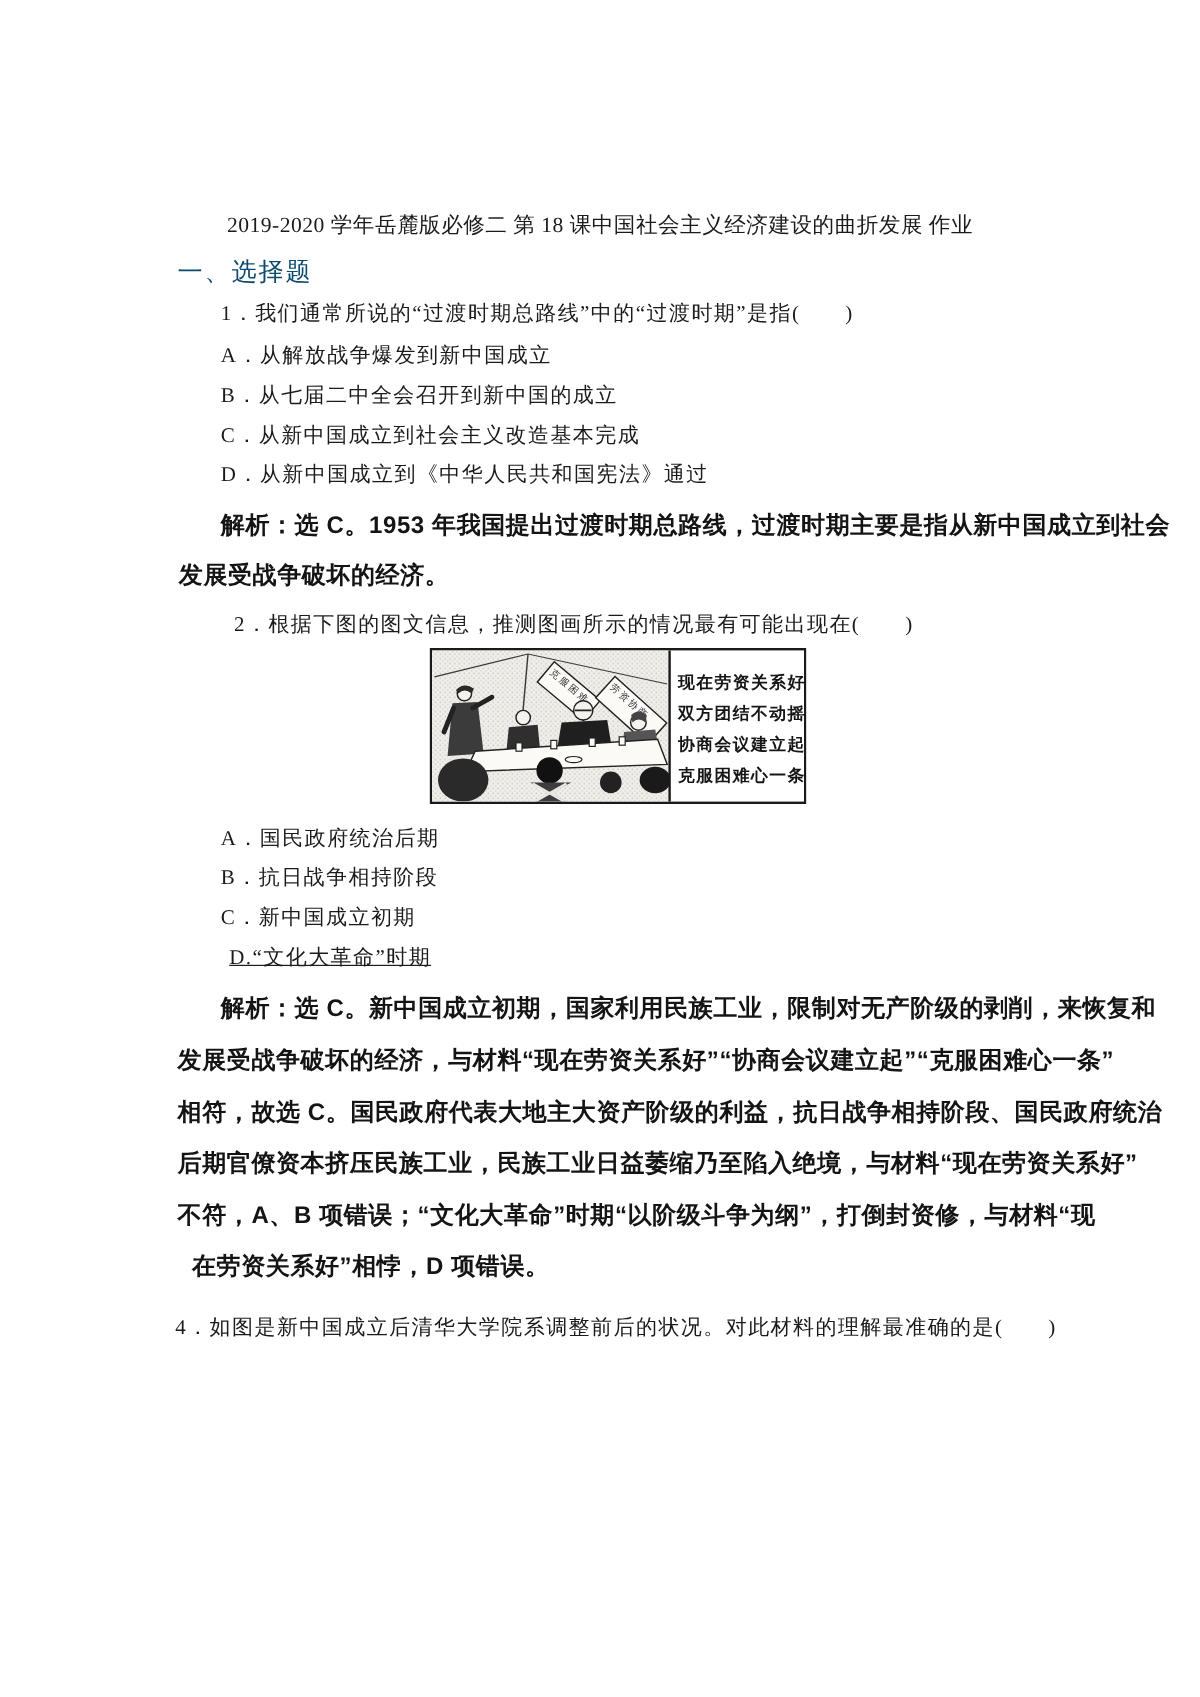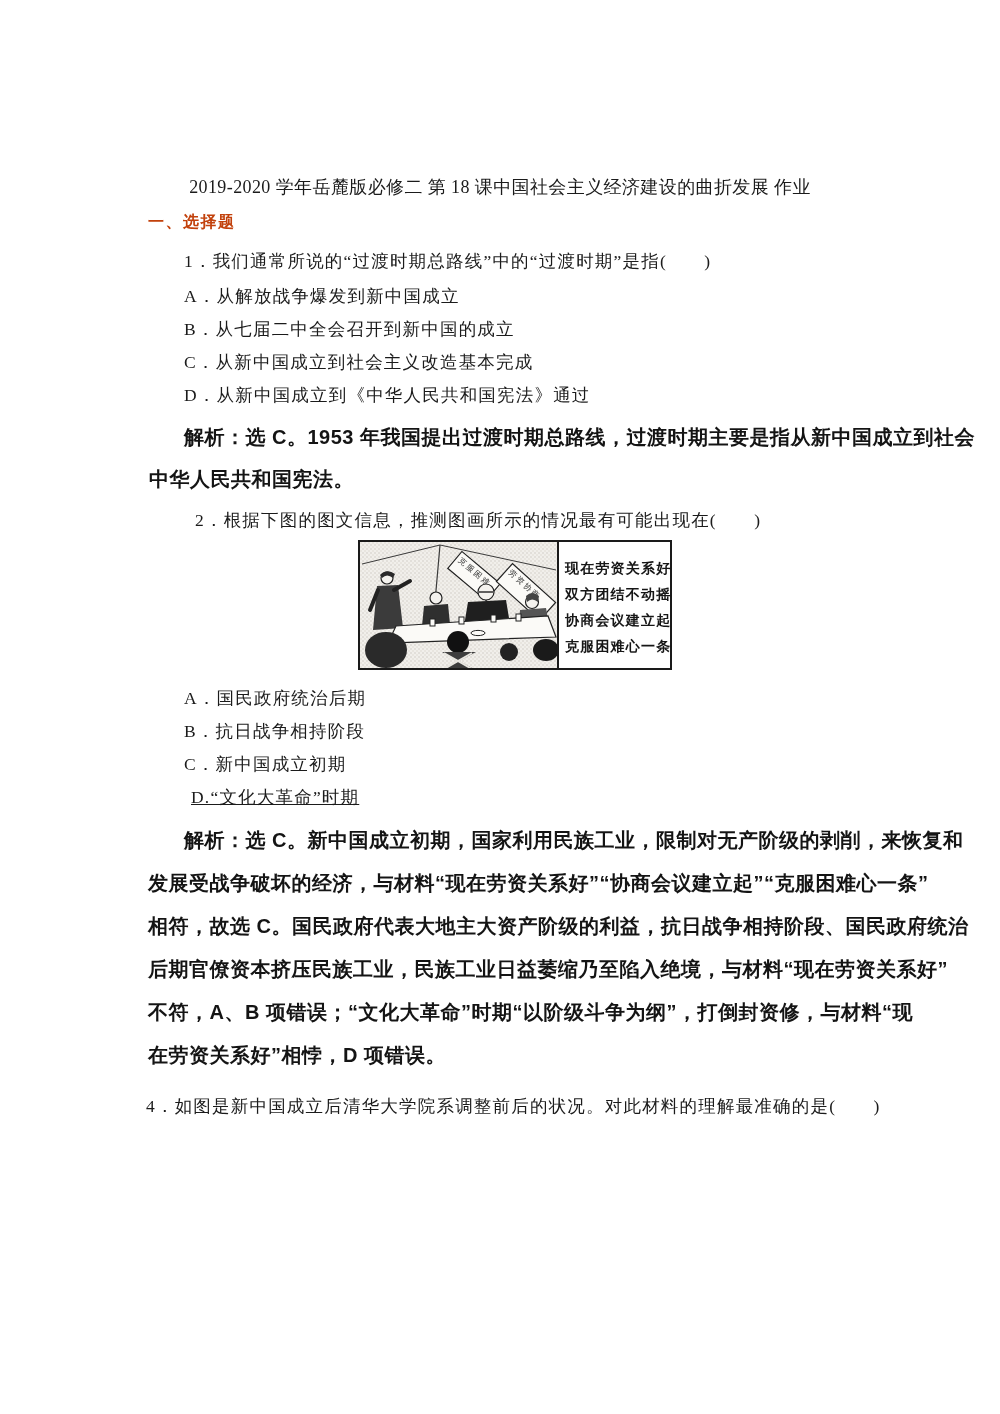--- a/index.html
+++ b/index.html
@@ -32,24 +32,24 @@
   }
   .title-line {
     left: 0;
     width: 1000px;
     text-align: center;
     font-size: 18px;
     letter-spacing: 0.4px;
   }
   .section-heading {
     font-family: "Liberation Sans", "DejaVu Sans", sans-serif;
-    font-weight: 700;
-    font-size: 16px;
+    font-weight: 400;
+    font-size: 21px;
     letter-spacing: 1.5px;
-    color: #c2410c;
+    color: #0c4a6e;
   }
   .figure-box {
     position: absolute;
     left: 358px;
     top: 540px;
     width: 314px;
     height: 130px;
   }
   .figure-box svg { display: block; }
 </style>
@@ -63,21 +63,21 @@
   <div class="line section-heading" style="top:212px; left:148px;">一、选择题</div>
 
   <div class="line serif" style="top:249px; left:184px;">1．我们通常所说的“过渡时期总路线”中的“过渡时期”是指(　　)</div>
 
   <div class="line serif" style="top:284px; left:184px;">A．从解放战争爆发到新中国成立</div>
   <div class="line serif" style="top:317px; left:184px;">B．从七届二中全会召开到新中国的成立</div>
   <div class="line serif" style="top:350px; left:184px;">C．从新中国成立到社会主义改造基本完成</div>
   <div class="line serif" style="top:383px; left:184px;">D．从新中国成立到《中华人民共和国宪法》通过</div>
 
   <div class="line hei" style="top:424px; left:184px;">解析：选 C。1953 年我国提出过渡时期总路线，过渡时期主要是指从新中国成立到社会</div>
-  <div class="line hei" style="top:466px; left:149px;">中华人民共和国宪法。</div>
+  <div class="line hei" style="top:466px; left:149px;">发展受战争破坏的经济。</div>
 
   <div class="line serif" style="top:508px; left:184px;margin-left:11px;">2．根据下图的图文信息，推测图画所示的情况最有可能出现在(　　)</div>
 
   <div class="figure-box">
     <svg width="314" height="130" viewBox="0 0 314 130" xmlns="http://www.w3.org/2000/svg">
       <defs>
         <pattern id="ht" width="4" height="4" patternUnits="userSpaceOnUse">
           <rect width="4" height="4" fill="#f1efeb"></rect>
           <circle cx="1" cy="1" r="0.7" fill="#c8c4bc"></circle>
           <circle cx="3" cy="3" r="0.7" fill="#d8d4cc"></circle>
@@ -156,17 +156,17 @@
   <div class="line serif" style="top:686px; left:184px;">A．国民政府统治后期</div>
   <div class="line serif" style="top:719px; left:184px;">B．抗日战争相持阶段</div>
   <div class="line serif" style="top:752px; left:184px;">C．新中国成立初期</div>
   <div class="line serif" style="top:785px; left:191px;text-decoration:underline;">D.“文化大革命”时期</div>
 
   <div class="line hei" style="top:827px; left:184px;">解析：选 C。新中国成立初期，国家利用民族工业，限制对无产阶级的剥削，来恢复和</div>
   <div class="line hei" style="top:870px; left:148px;">发展受战争破坏的经济，与材料“现在劳资关系好”“协商会议建立起”“克服困难心一条”</div>
   <div class="line hei" style="top:913px; left:148px;">相符，故选 C。国民政府代表大地主大资产阶级的利益，抗日战争相持阶段、国民政府统治</div>
   <div class="line hei" style="top:956px; left:148px;">后期官僚资本挤压民族工业，民族工业日益萎缩乃至陷入绝境，与材料“现在劳资关系好”</div>
   <div class="line hei" style="top:999px; left:148px;">不符，A、B 项错误；“文化大革命”时期“以阶级斗争为纲”，打倒封资修，与材料“现</div>
-  <div class="line hei" style="top:1042px; left:148px;">在劳资关系好”相悖，D 项错误。</div>
+  <div class="line hei" style="top:1042px; left:160px;">在劳资关系好”相悖，D 项错误。</div>
 
   <div class="line serif" style="top:1094px; left:146px;">4．如图是新中国成立后清华大学院系调整前后的状况。对此材料的理解最准确的是(　　)</div>
 
 </div>
 
 </body></html>

